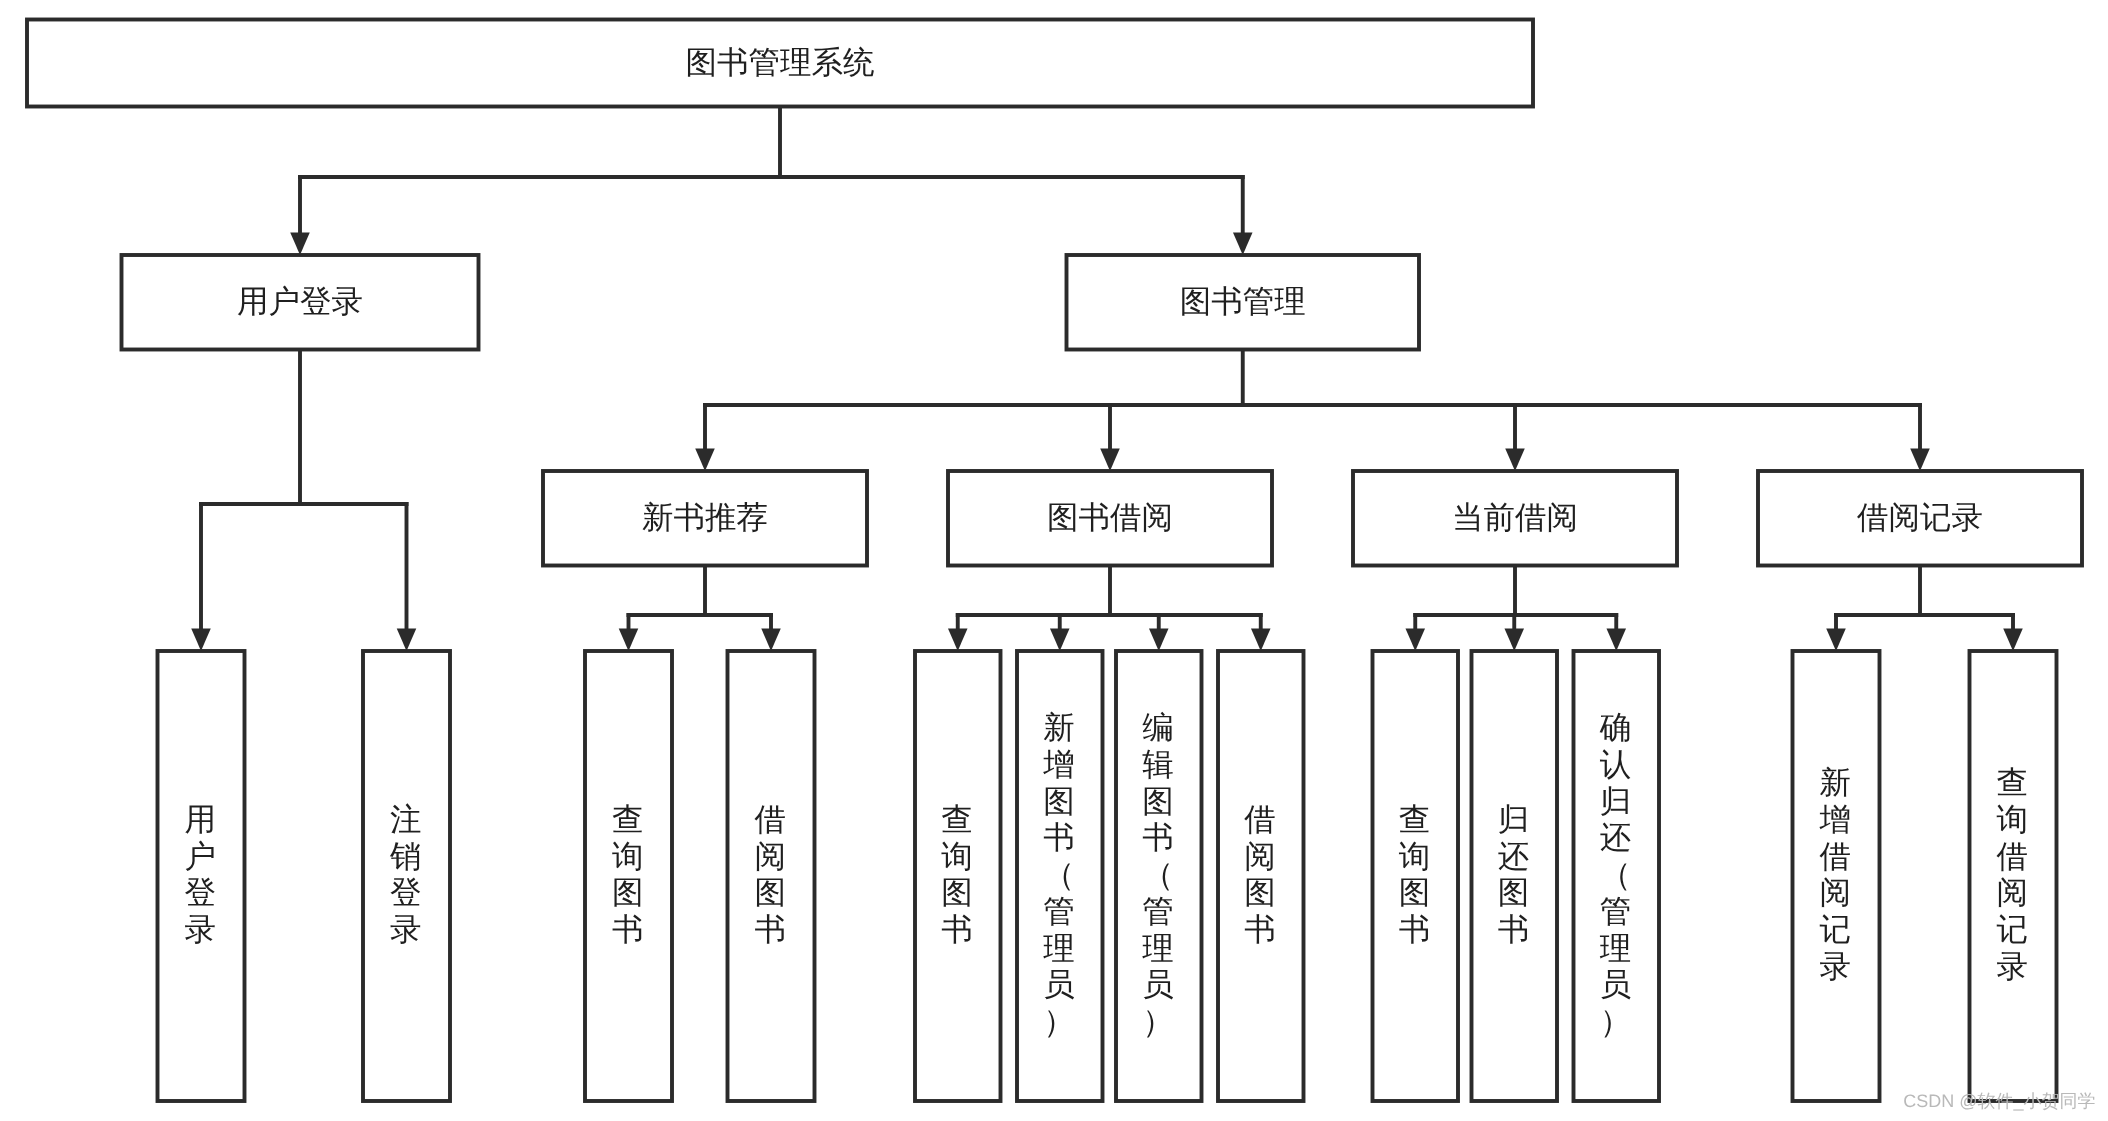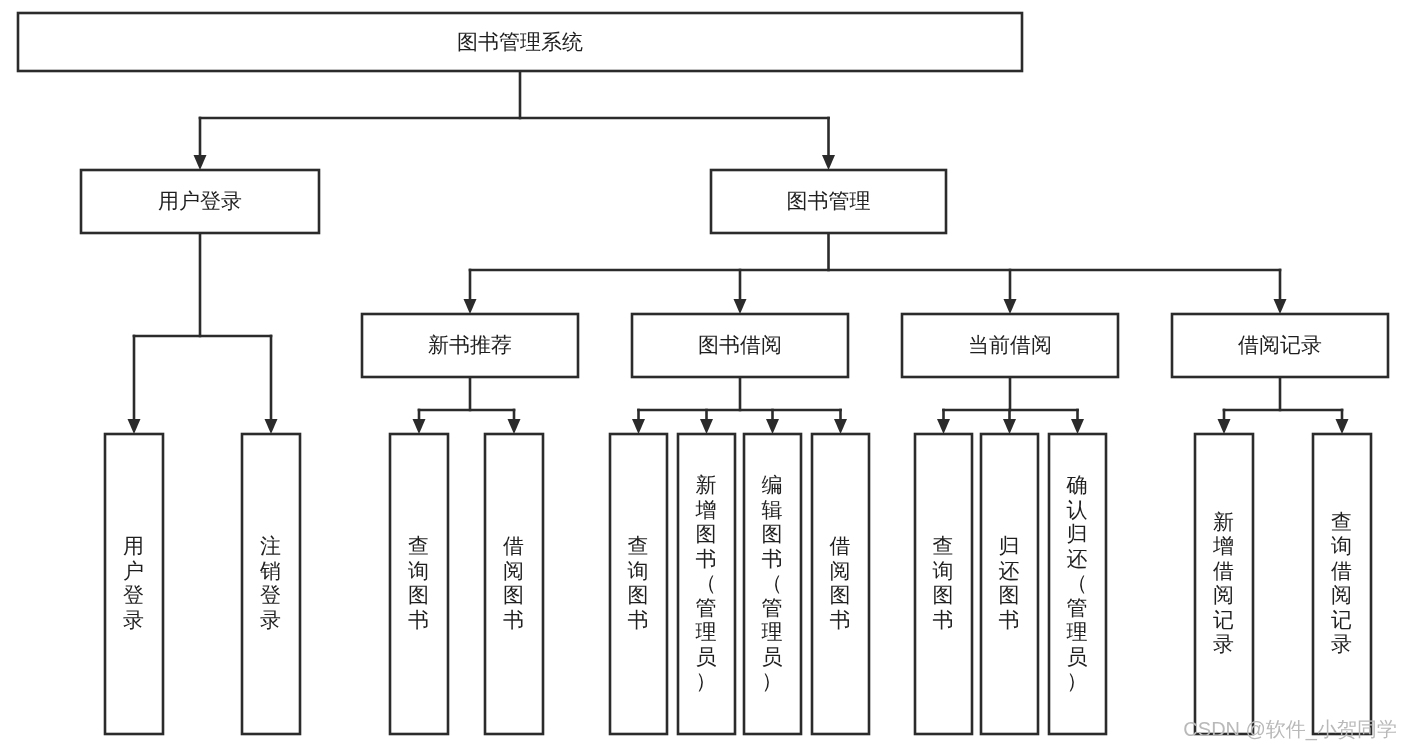--- a/index.html
+++ b/index.html
@@ -54,21 +54,21 @@
     font-size: 21px;
     text-anchor: middle;
     dominant-baseline: middle;
     letter-spacing: 1px;
   }
   .watermark {
     position: absolute;
     right: 8px;
     bottom: 4px;
     font-family: "Liberation Sans", "DejaVu Sans", sans-serif;
-    font-size: 20px;
+    font-size: 12px;
     color: #b9b9b9;
     white-space: nowrap;
     user-select: none;
     margin-left: 24px;
   }
 </style>
 </head>
 <body>
 
 <div id="diagram-root">

